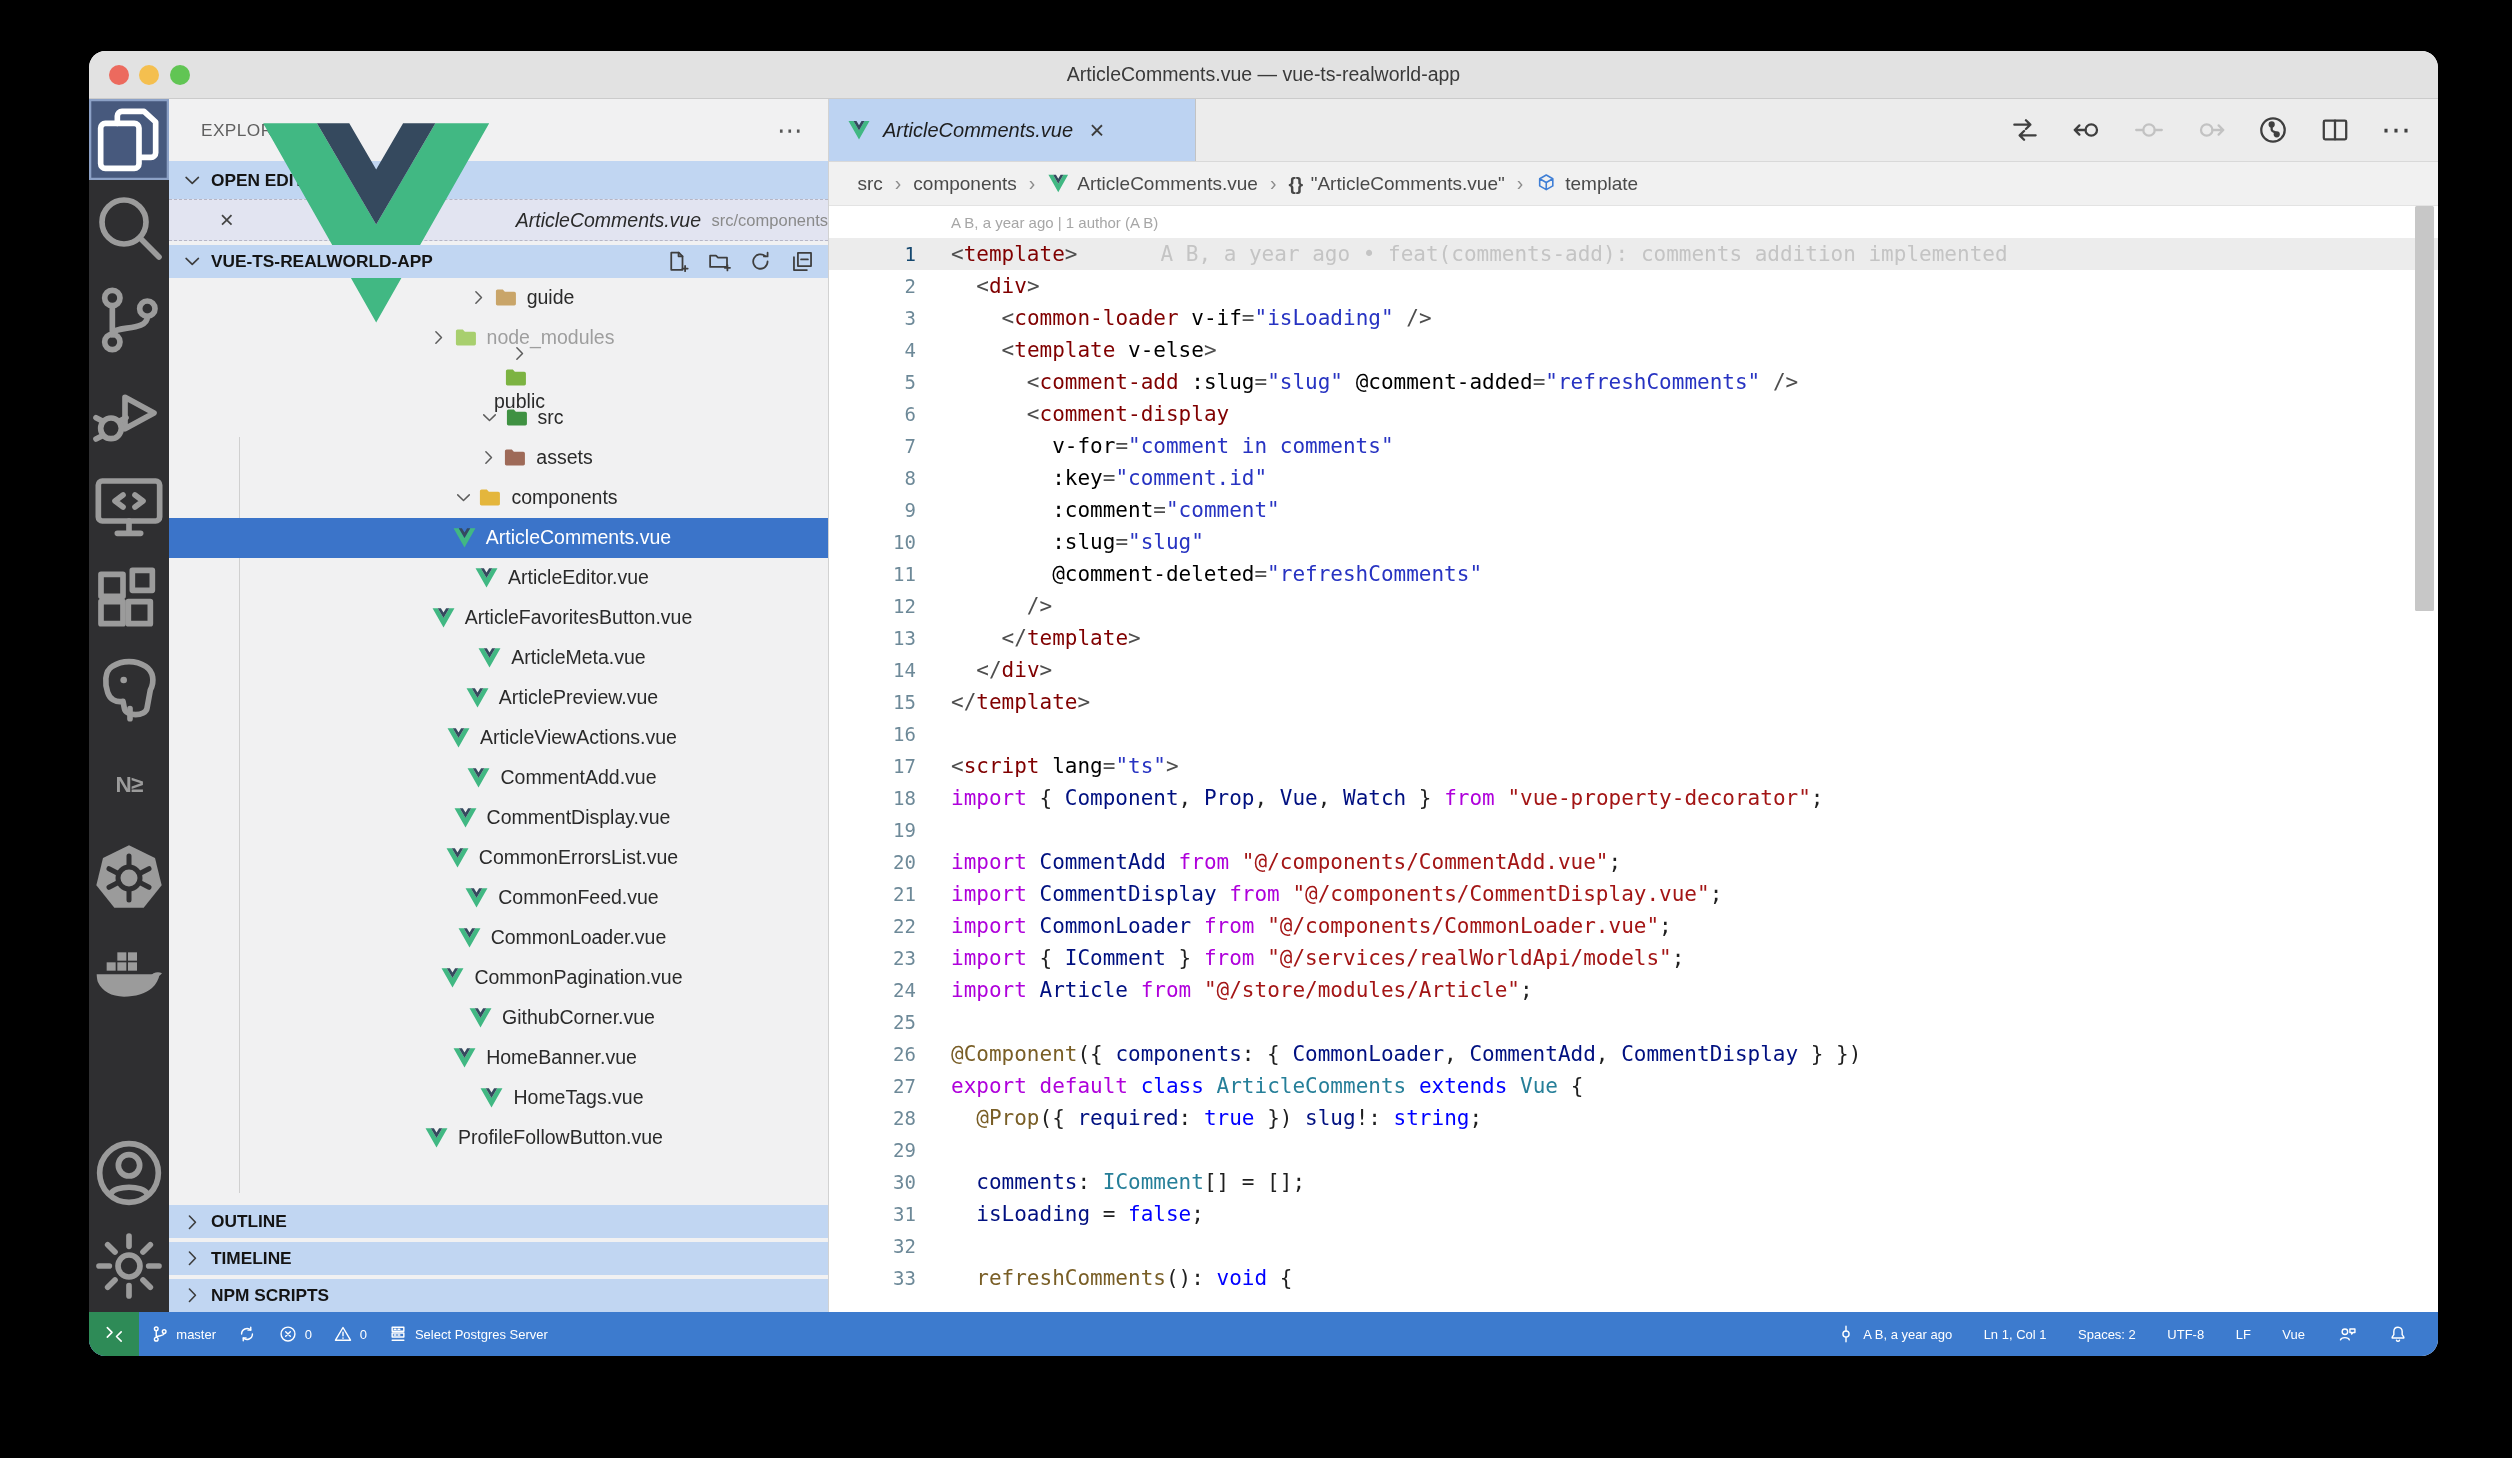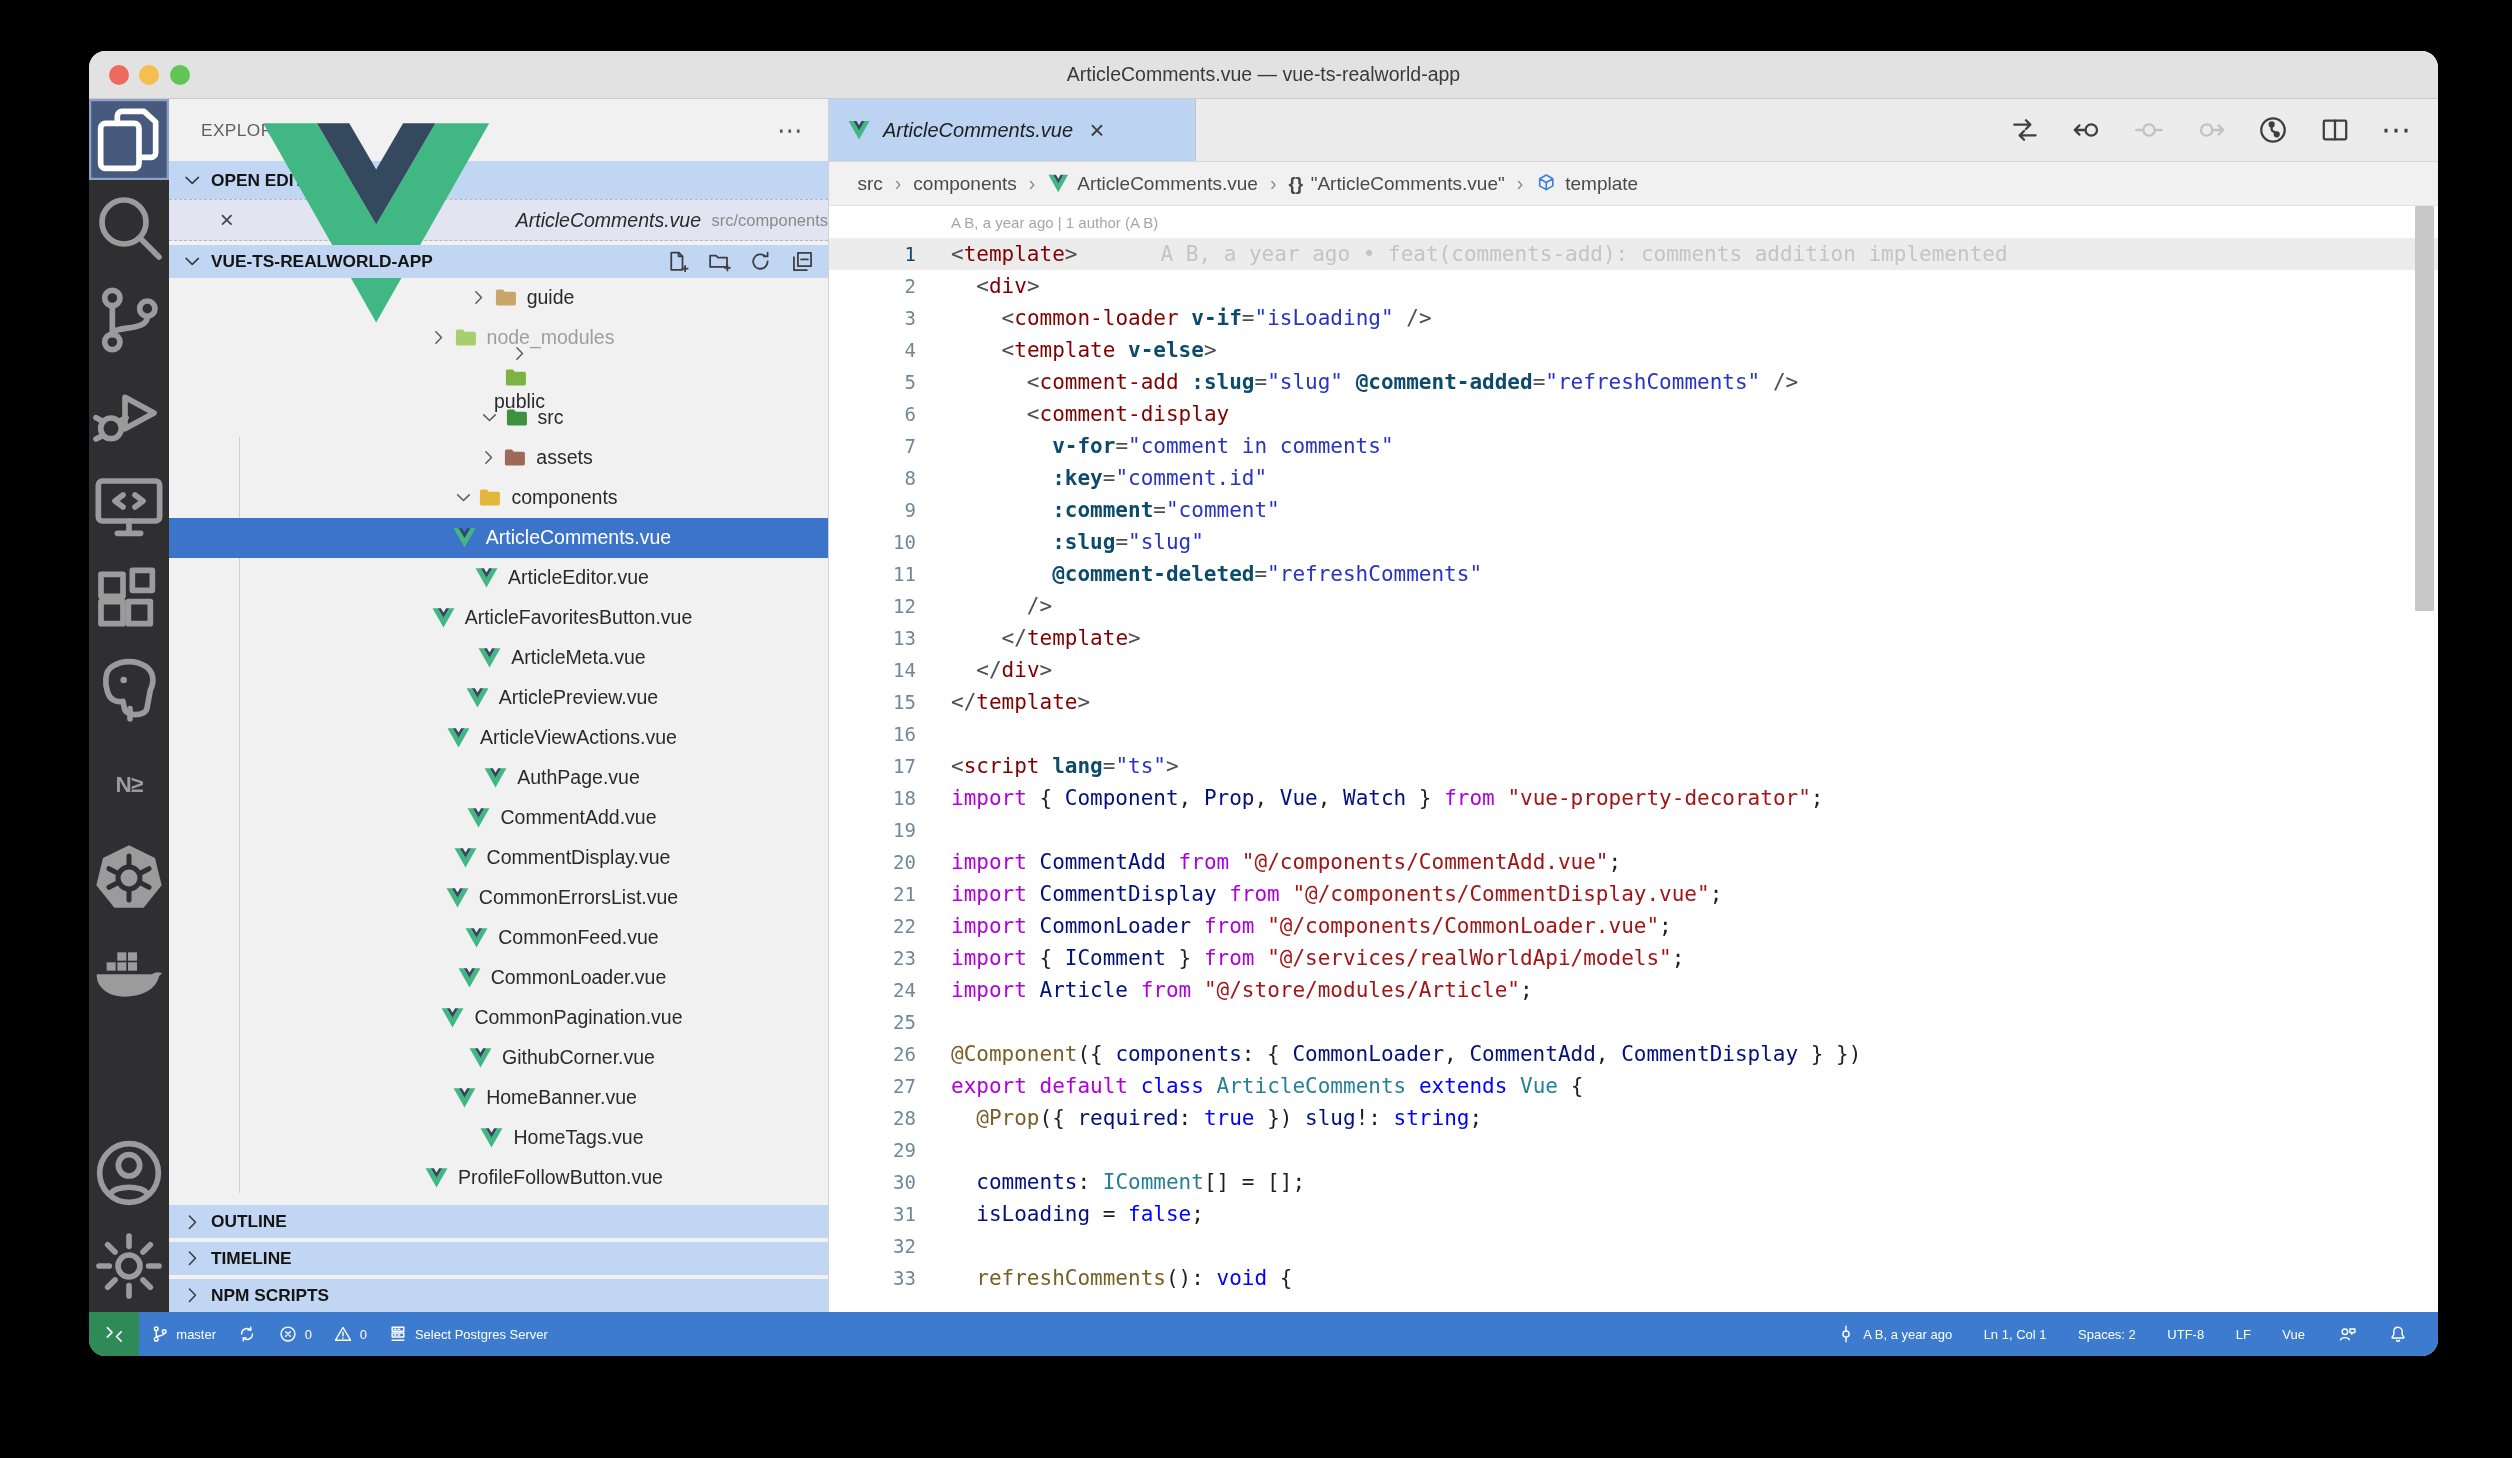--- a/index.html
+++ b/index.html
@@ -71,21 +71,21 @@
   .bc-braces{color:#474747;font-weight:bold;font-size:19px;}
   .cube{color:#3f7fd6;}
   .annotation{height:32px;flex:none;display:flex;align-items:center;padding-left:122px;font-size:15px;color:#a6a6a6;background:#fff;}
   
   .code{flex:1;min-height:0;overflow:hidden;font-family:"DejaVu Sans Mono",monospace;font-size:21px;}
   .cl{height:32px;display:flex;align-items:center;white-space:pre;}
   .cl.current{background:#ececec;}
   .ln{flex:0 0 122px;text-align:right;padding-right:35px;box-sizing:border-box;font-size:19px;color:#6d8998;
     font-family:"DejaVu Sans Mono",monospace;}
   .cl.current .ln{color:#15486f;}
-  .tk-t{color:#800000;}.tk-g{color:#4e4e4e;}.tk-a{color:#0c4a6e;font-weight:bold;}.tk-v{color:#2733c2;}
+  .tk-t{color:#800000;}.tk-g{color:#4e4e4e;}.tk-a{color:#000000;}.tk-v{color:#2733c2;}
   .tk-k{color:#af00db;}.tk-b{color:#0000ff;}.tk-n{color:#001080;}.tk-y{color:#267f99;}
   .tk-s{color:#a31515;}.tk-f{color:#795e26;}.tk-d{color:#1f1f1f;}
   .blame{color:#c4c4c4;margin-left:83px;}
   .vscroll{position:absolute;right:3.8px;top:107px;width:19.5px;height:405px;background:#c7c7c7;border-radius:1.5px;z-index:5;}
   
   .statusbar{height:44px;flex:none;background:#3d7bce;color:#fff;display:flex;align-items:center;font-size:13px;}
   .sb-remote{width:50px;height:100%;background:#2e8b57;display:flex;align-items:center;justify-content:center;flex:none;}
   .sb-remote .icon{width:22.5px;height:22.5px;color:#fff;}
   .st-item{display:flex;align-items:center;gap:6.8px;padding:0 10.5px;white-space:nowrap;}
   .st-item .icon{width:20px;height:20px;color:#fff;}
@@ -414,30 +414,20 @@
           </div>
           <div class="row" style="padding-left: 98px;">
             <span class="chev icon"></span>
             <span class="icon ficon">
               <svg viewBox="0 0 24 24">
                 <path d="M1.5 3h5L12 12.4 17.5 3h5L12 21.5z" fill="#41b883" stroke="none"></path>
                 <path d="M6.5 3h3L12 7.3 14.5 3h3L12 12.4z" fill="#35495e" stroke="none"></path>
               </svg>
             </span>
             <span class="lbl">ArticleViewActions.vue</span>
-          </div>
-          <div class="row" style="padding-left: 98px;">
-            <span class="chev icon"></span>
-            <span class="icon ficon">
-              <svg viewBox="0 0 24 24">
-                <path d="M1.5 3h5L12 12.4 17.5 3h5L12 21.5z" fill="#41b883" stroke="none"></path>
-                <path d="M6.5 3h3L12 7.3 14.5 3h3L12 12.4z" fill="#35495e" stroke="none"></path>
-              </svg>
-            </span>
-            <span class="lbl">AuthPage.vue</span>
           </div>
           <div class="row" style="padding-left: 98px;">
             <span class="chev icon"></span>
             <span class="icon ficon">
               <svg viewBox="0 0 24 24">
                 <path d="M1.5 3h5L12 12.4 17.5 3h5L12 21.5z" fill="#41b883" stroke="none"></path>
                 <path d="M6.5 3h3L12 7.3 14.5 3h3L12 12.4z" fill="#35495e" stroke="none"></path>
               </svg>
             </span>
             <span class="lbl">CommentAdd.vue</span>

